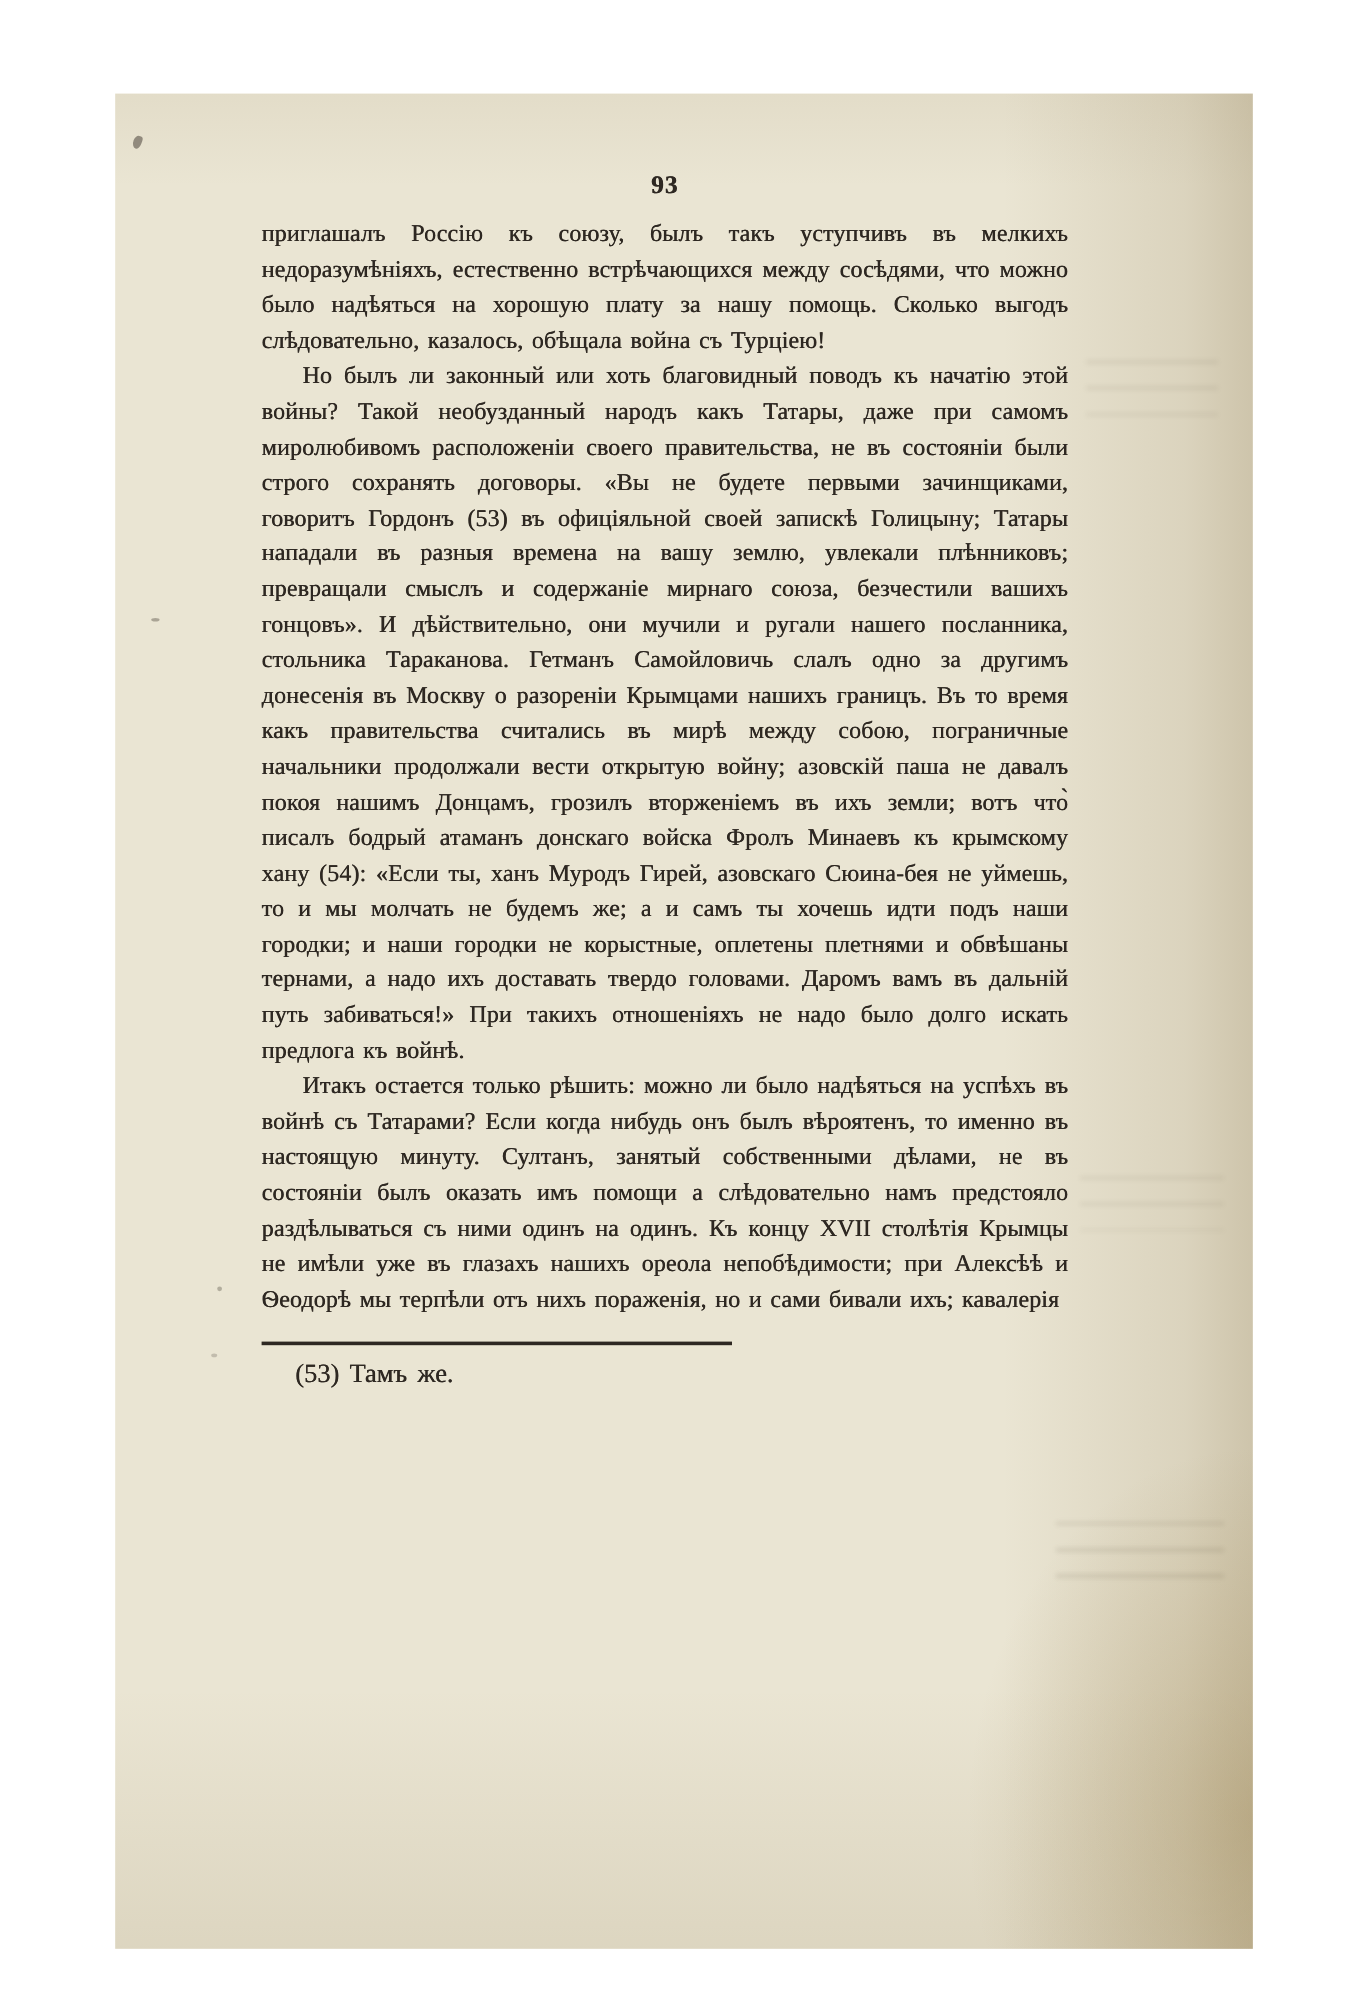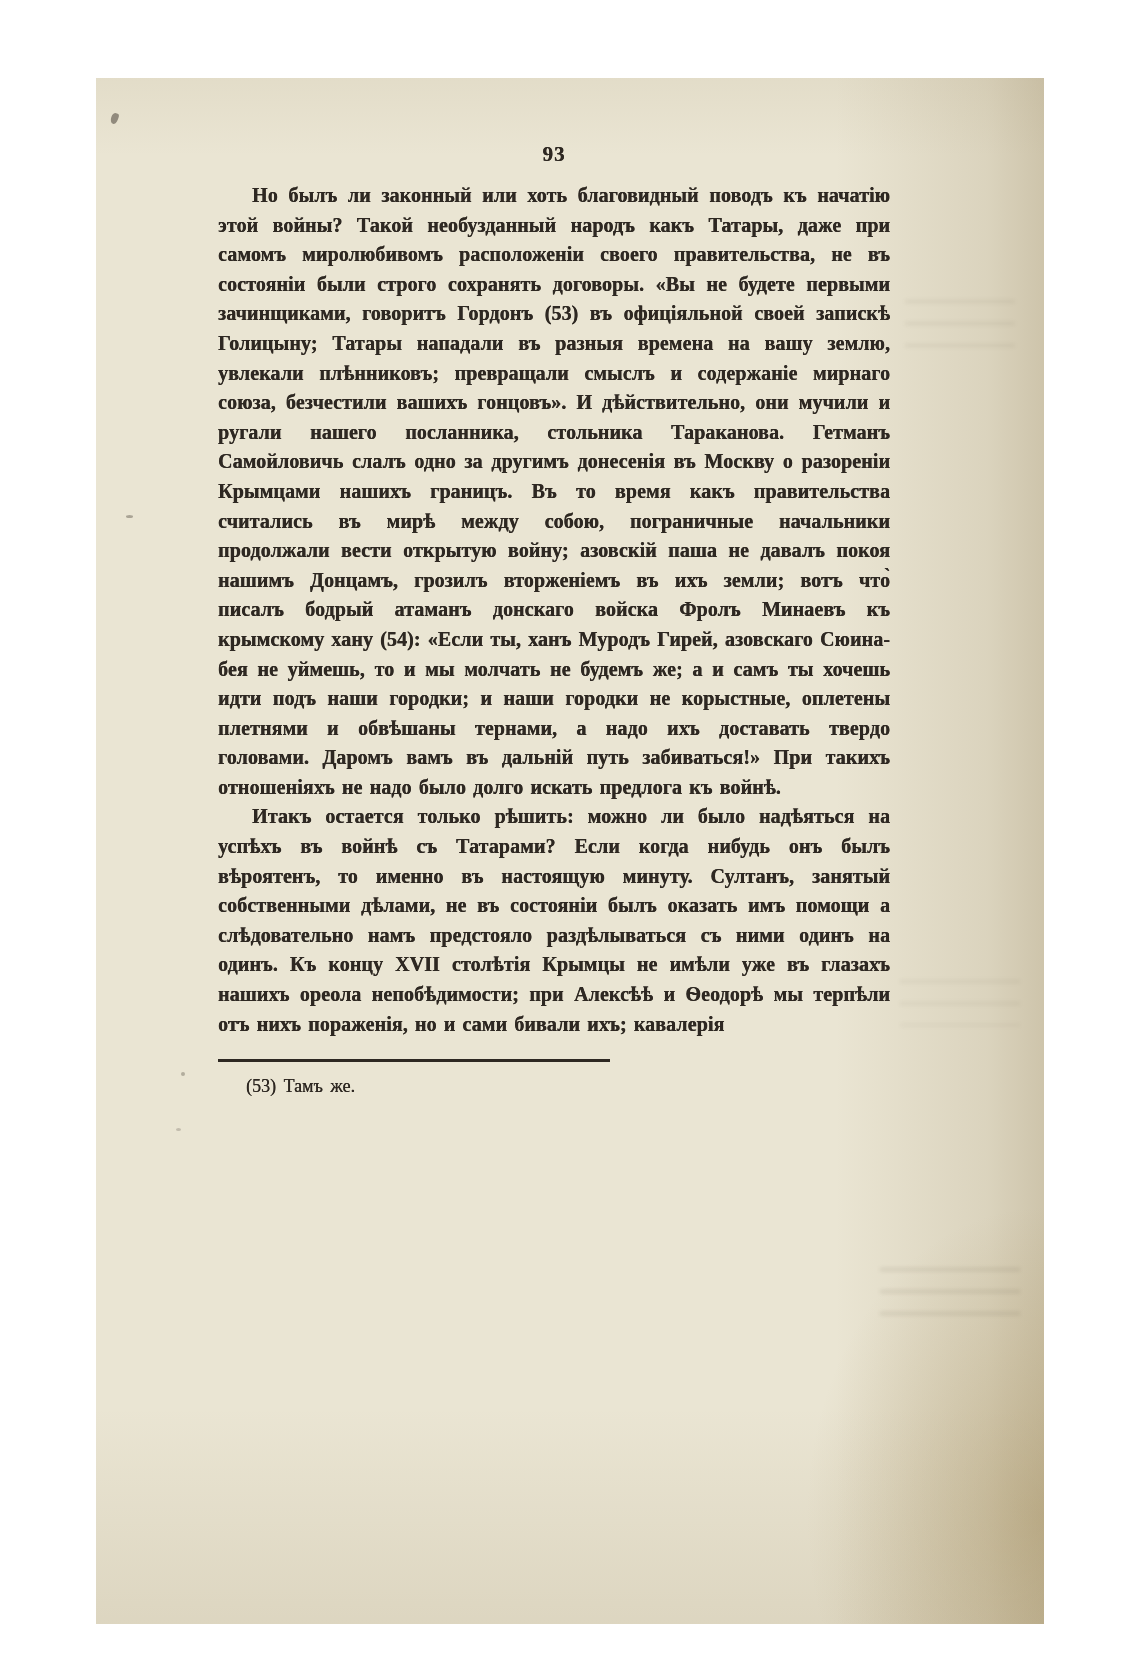--- a/index.html
+++ b/index.html
@@ -42,34 +42,34 @@
     margin: 14px 0 0 122px;
     font-size: 20px;
     line-height: 29.6px;
     text-align: justify;
     color: #2e2822;
     letter-spacing: 0.1px;
     word-spacing: 2px;
     text-shadow: 0.35px 0 0 currentColor;
   }
   .para { margin: 0; }
-  .para.indent { text-indent: 34px; font-weight: bold; }
+  .para.indent { text-indent: 34px; }
   .footnote-area {
     width: 672px;
     margin: 20px 0 0 122px;
     color: #2e2822;
   }
   .footnote-rule {
     width: 392px;
     height: 3px;
     background: #2e2822;
     margin-bottom: 12px;
   }
   .footnote {
-    font-size: 18px;
+    font-size: 22px;
     line-height: 24px;
     padding-left: 28px;
     text-shadow: 0.3px 0 0 currentColor;
     word-spacing: 3px;
   }
   
   .speck {
     position: absolute;
     background: #4a443a;
     border-radius: 50%;
@@ -88,20 +88,21 @@
   .ghost-2 { left: 905px; top: 300px; width: 110px; height: 48px; opacity: 0.10; }
   .ghost-3 { left: 900px; top: 980px; width: 120px; height: 46px; opacity: 0.09; }
 </style>
 </head>
 <body>
 
 <div class="page">
   <div class="page-number">93</div>
 
   <div class="text-block">
+    <p class="para">приглашалъ Россію къ союзу, былъ такъ уступчивъ въ мелкихъ недоразумѣніяхъ, естественно встрѣчающихся между сосѣдями, что можно было надѣяться на хорошую плату за нашу помощь. Сколько выгодъ слѣдовательно, казалось, обѣщала война съ Турціею!</p>
     <p class="para indent">Но былъ ли законный или хоть благовидный поводъ къ начатію этой войны? Такой необузданный народъ какъ Татары, даже при самомъ миролюбивомъ расположеніи своего правительства, не въ состояніи были строго сохранять договоры. «Вы не будете первыми зачинщиками, говоритъ Гордонъ (53) въ офиціяльной своей запискѣ Голицыну; Татары нападали въ разныя времена на вашу землю, увлекали плѣнниковъ; превращали смыслъ и содержаніе мирнаго союза, безчестили вашихъ гонцовъ». И дѣйствительно, они мучили и ругали нашего посланника, стольника Тараканова. Гетманъ Самойловичь слалъ одно за другимъ донесенія въ Москву о разореніи Крымцами нашихъ границъ. Въ то время какъ правительства считались въ мирѣ между собою, пограничные начальники продолжали вести открытую войну; азовскій паша не давалъ покоя нашимъ Донцамъ, грозилъ вторженіемъ въ ихъ земли; вотъ что̀ писалъ бодрый атаманъ донскаго войска Фролъ Минаевъ къ крымскому хану (54): «Если ты, ханъ Муродъ Гирей, азовскаго Сюина-бея не уймешь, то и мы молчать не будемъ же; а и самъ ты хочешь идти подъ наши городки; и наши городки не корыстные, оплетены плетнями и обвѣшаны тернами, а надо ихъ доставать твердо головами. Даромъ вамъ въ дальній путь забиваться!» При такихъ отношеніяхъ не надо было долго искать предлога къ войнѣ.</p>
     <p class="para indent">Итакъ остается только рѣшить: можно ли было надѣяться на успѣхъ въ войнѣ съ Татарами? Если когда нибудь онъ былъ вѣроятенъ, то именно въ настоящую минуту. Султанъ, занятый собственными дѣлами, не въ состояніи былъ оказать имъ помощи а слѣдовательно намъ предстояло раздѣлываться съ ними одинъ на одинъ. Къ концу XVII столѣтія Крымцы не имѣли уже въ глазахъ нашихъ ореола непобѣдимости; при Алексѣѣ и Ѳеодорѣ мы терпѣли отъ нихъ пораженія, но и сами бивали ихъ; кавалерія</p>
   </div>
 
   <div class="footnote-area">
     <div class="footnote-rule"></div>
     <div class="footnote">(53) Тамъ же.</div>
   </div>
 </div>
 

